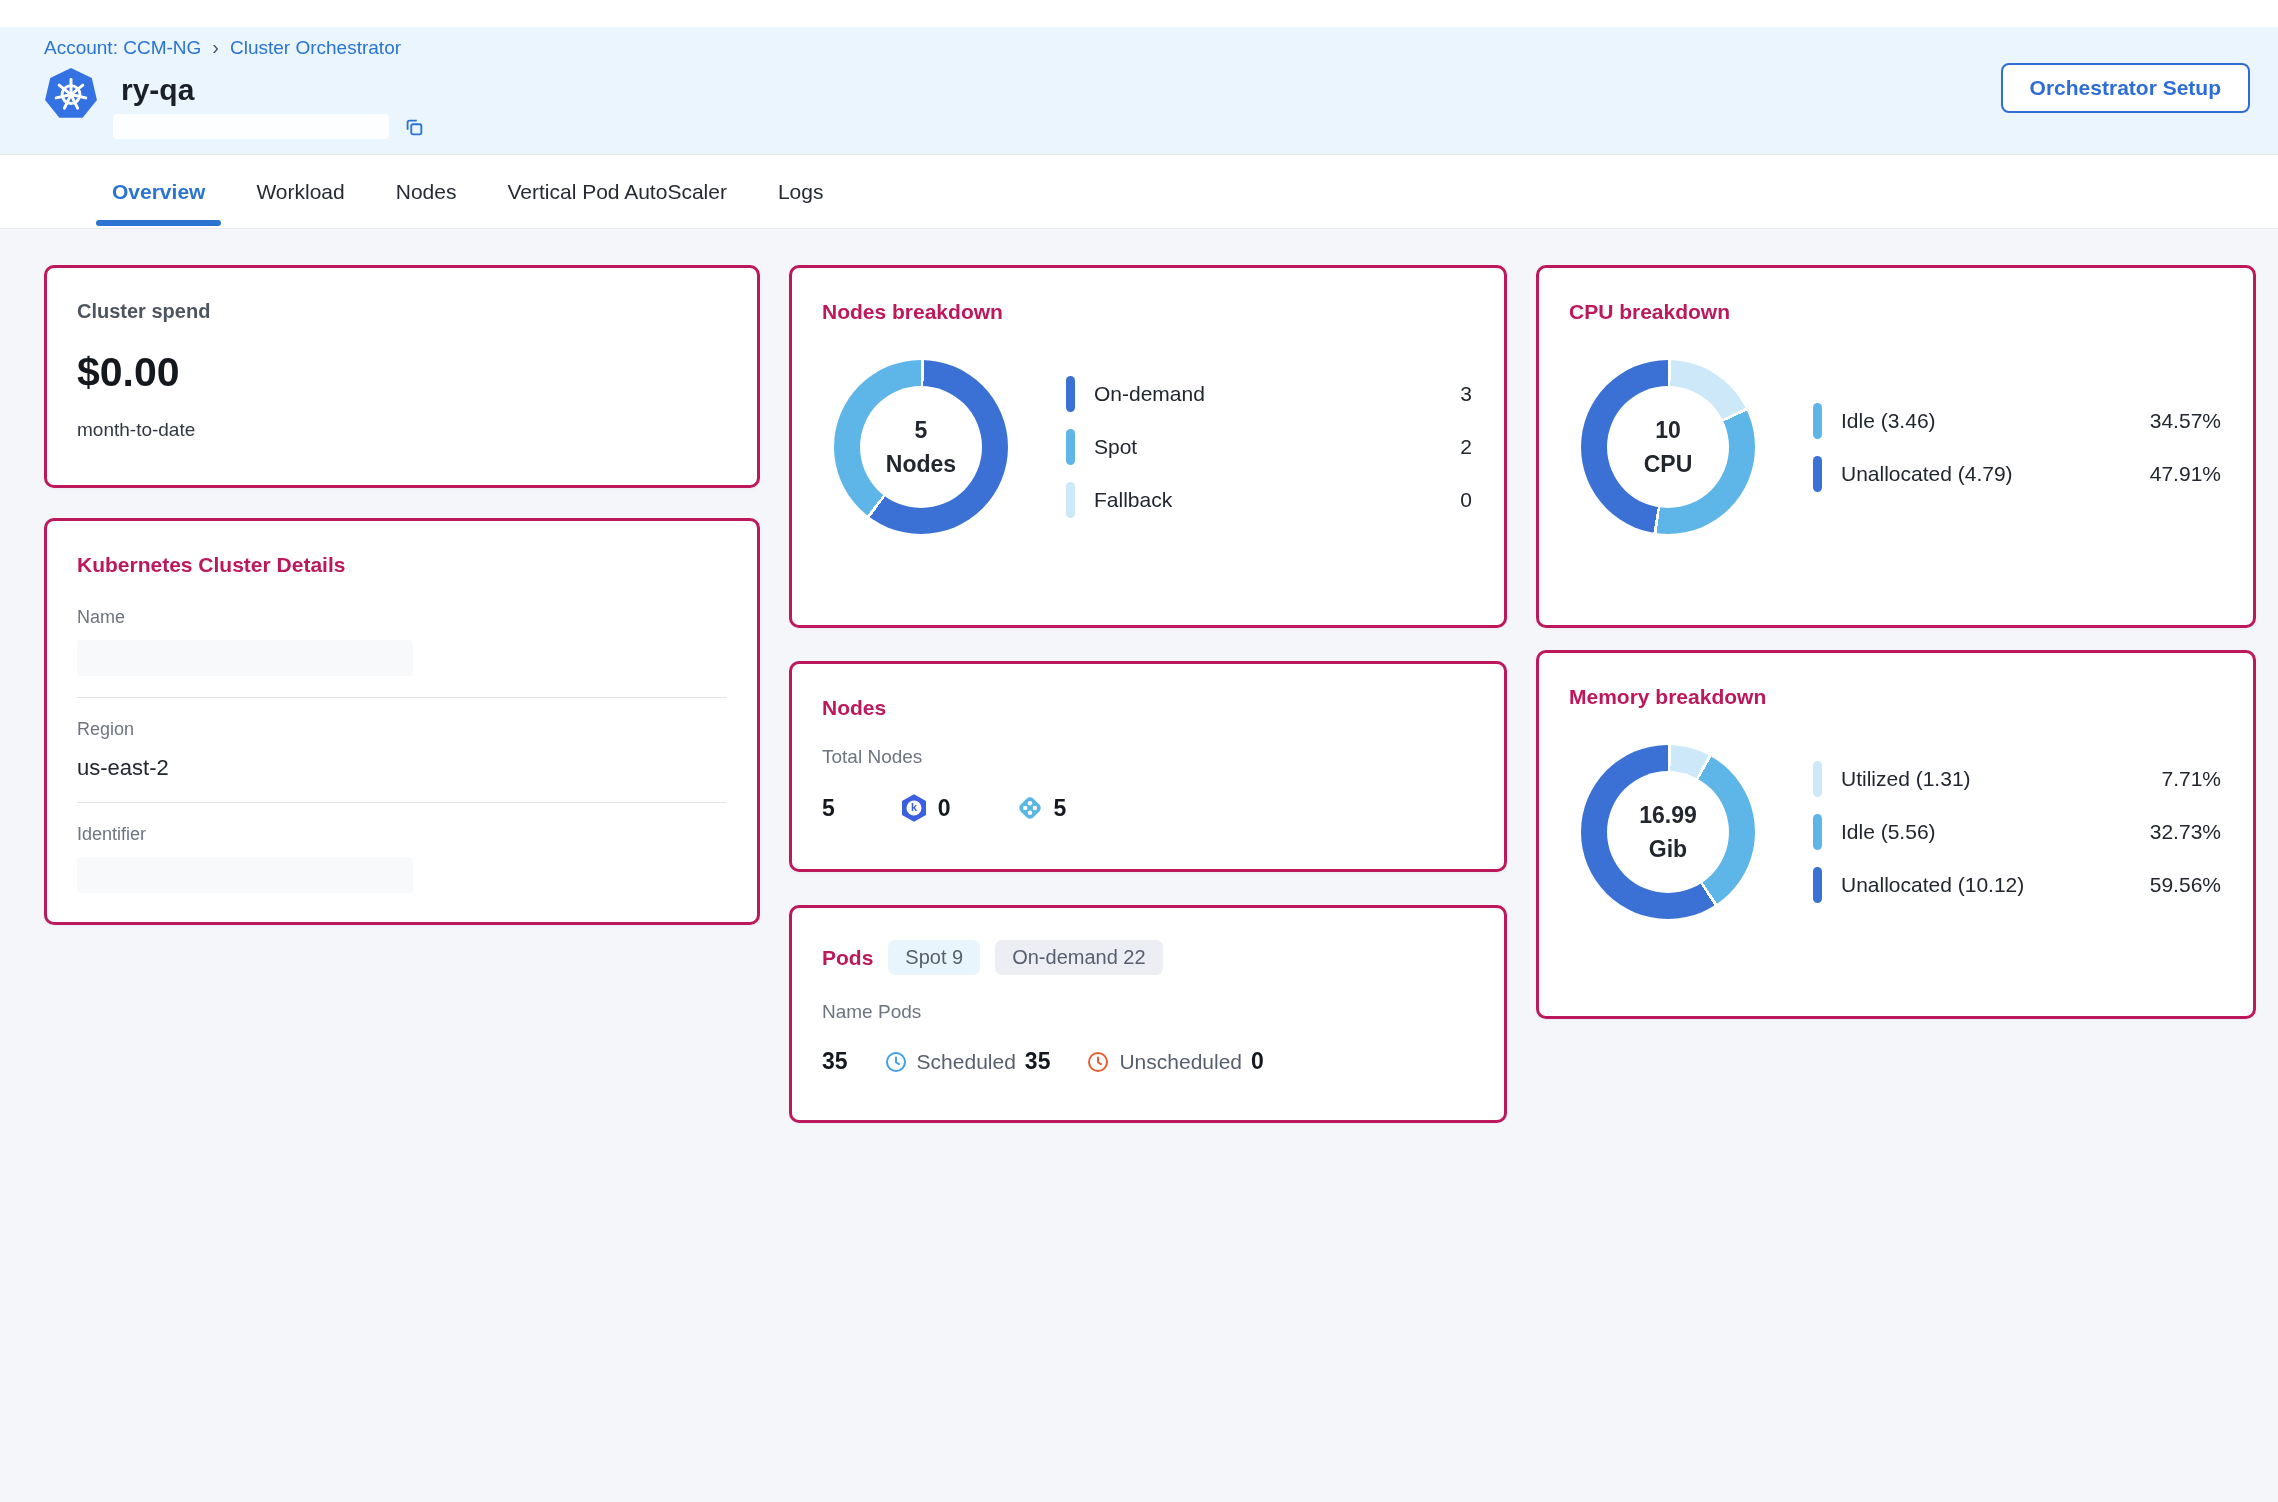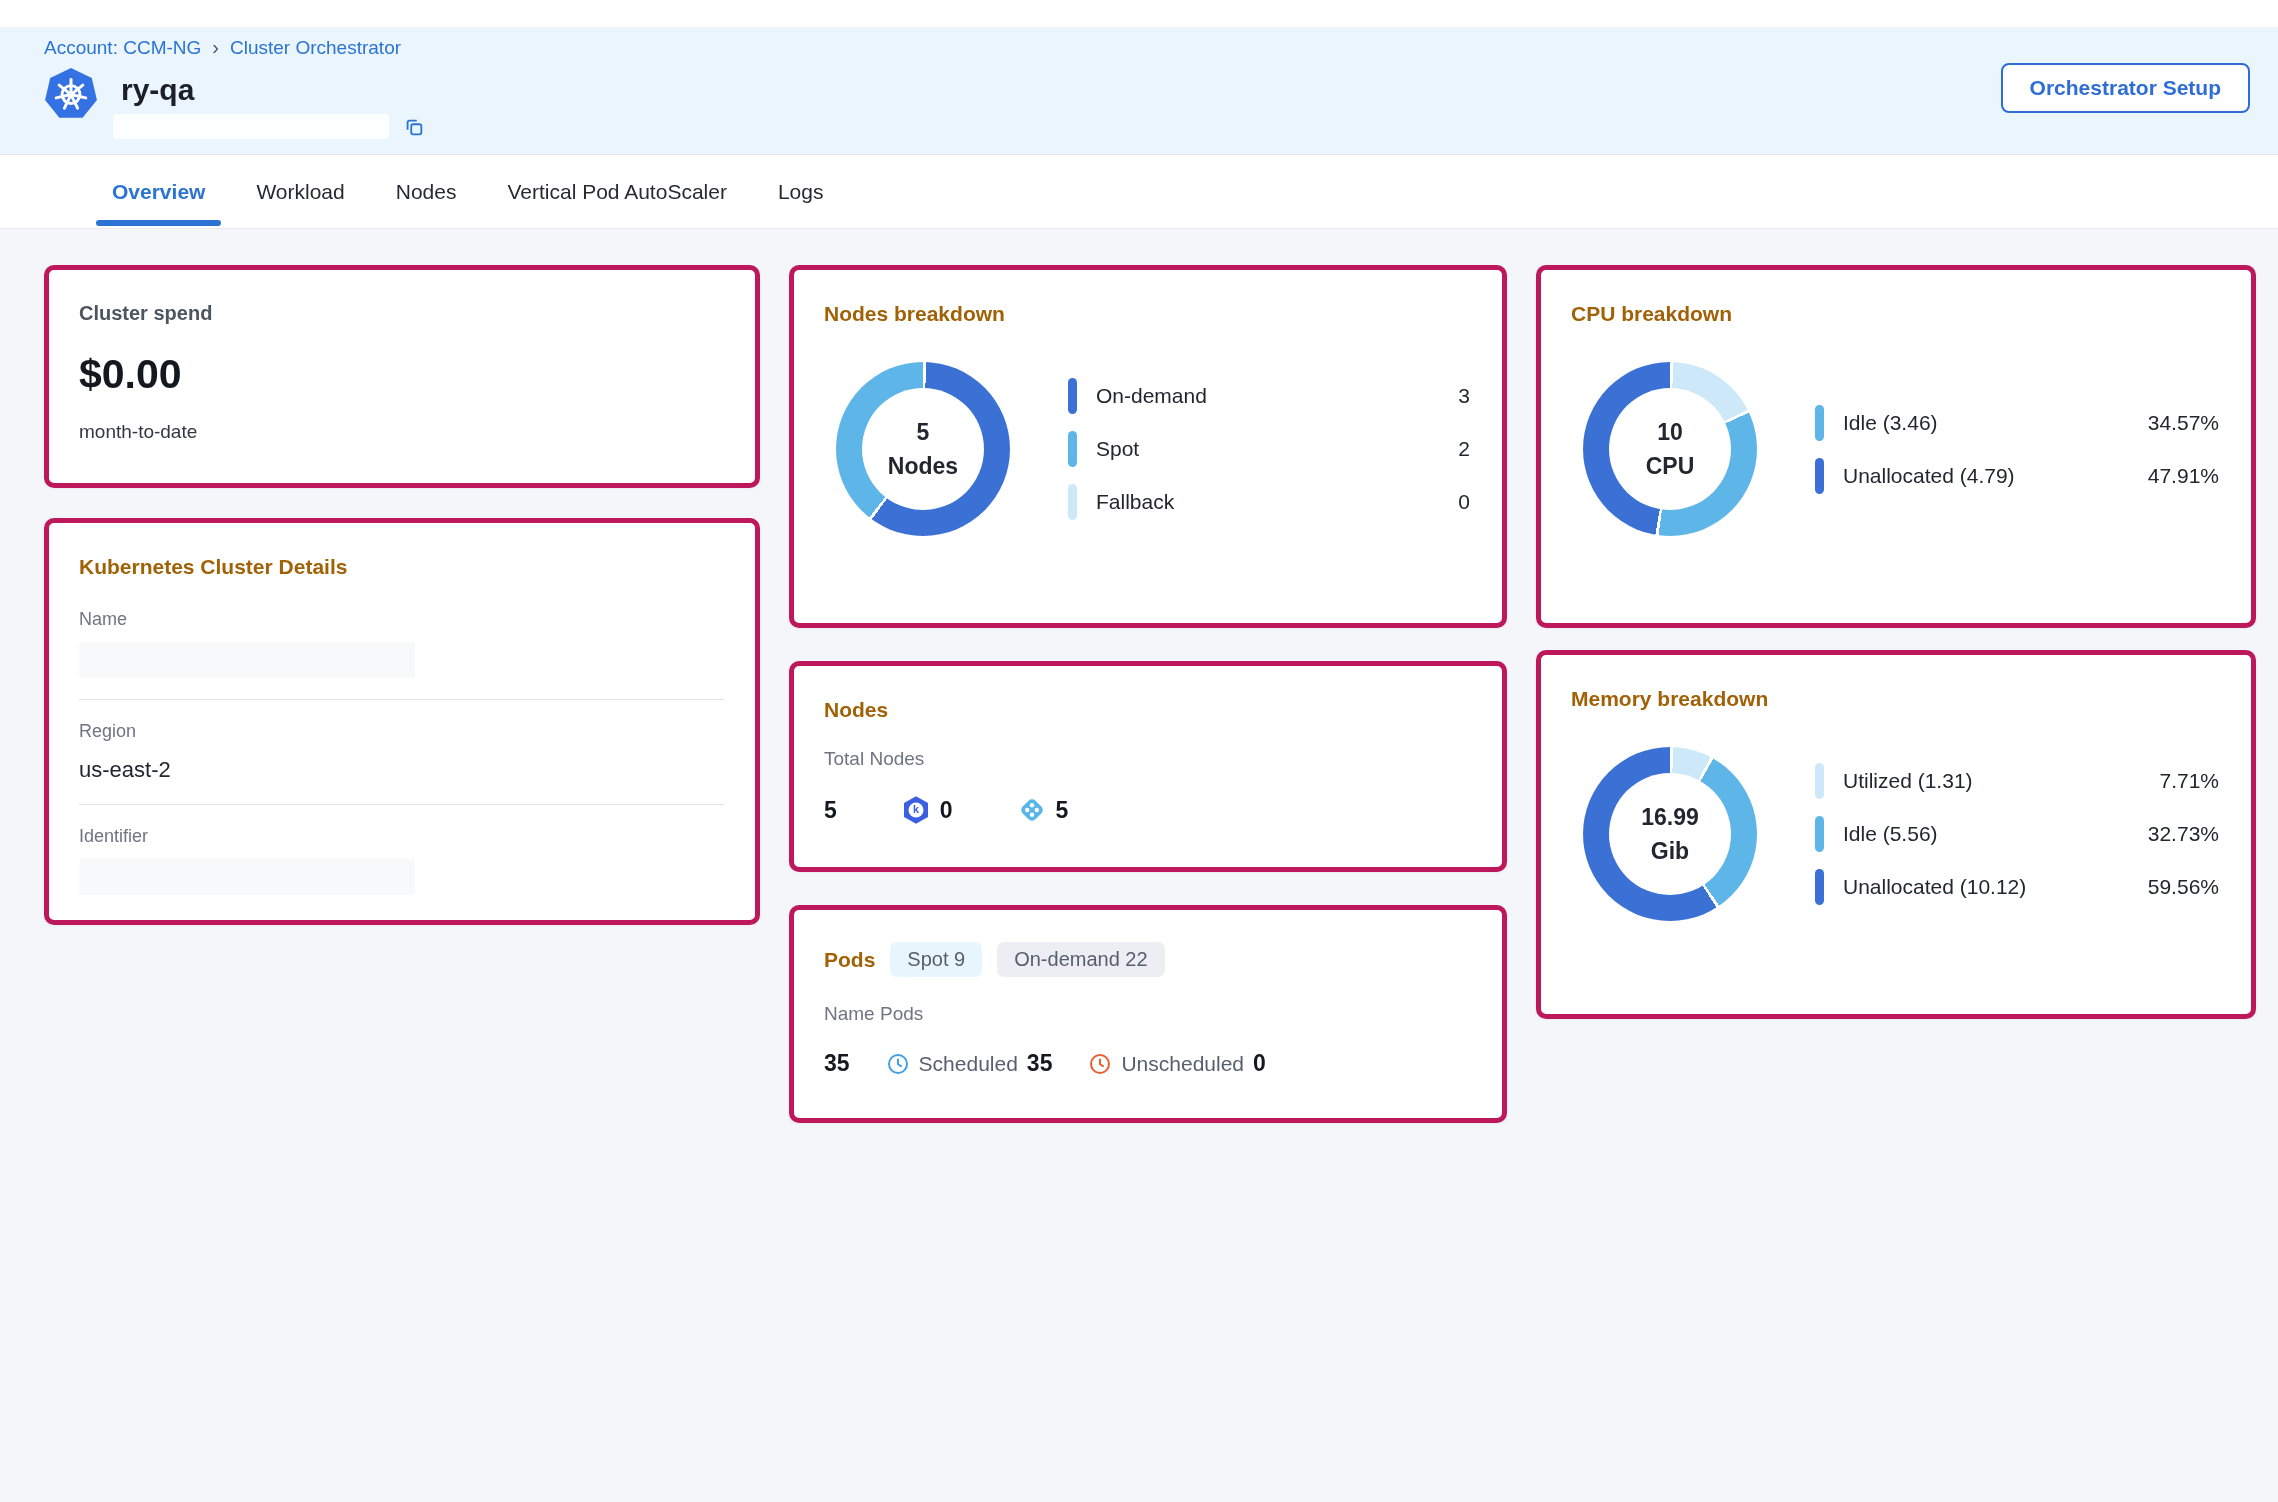--- a/index.html
+++ b/index.html
@@ -58,26 +58,26 @@
     column-gap: 29px;
     padding: 36px 0 0 44px;
     align-items: start;
   }
   .col { display: flex; flex-direction: column; }
   .col.left { row-gap: 30px; }
   .col.mid { row-gap: 33px; }
   .col.right { row-gap: 22px; }
   .card {
     background: #ffffff;
-    border: 5px solid #be185d;
+    border: 3px solid #be185d;
     border-radius: 10px;
     box-shadow: 0 1px 3px rgba(40,50,70,0.05);
     padding: 32px 30px;
   }
-  .card-title { margin: 0; font-size: 21px; font-weight: 700; color: #a16207; }
+  .card-title { margin: 0; font-size: 21px; font-weight: 700; color: #be185d; }
   .card-title.muted { color: #4c5560; font-size: 20px; }
   
   .spend-card { height: 223px; }
   .spend-amount { margin-top: 26px; font-size: 41px; font-weight: 800; color: #14181f; }
   .spend-period { margin-top: 23px; font-size: 19px; color: #323843; }
   
   .details-card { height: 407px; }
   .field-label { font-size: 18px; color: #6e7480; }
   .details-card .field:first-of-type { margin-top: 30px; }
   .redacted-block { width: 336px; height: 36px; background: #f8f9fb; border-radius: 4px; margin-top: 12px; }

